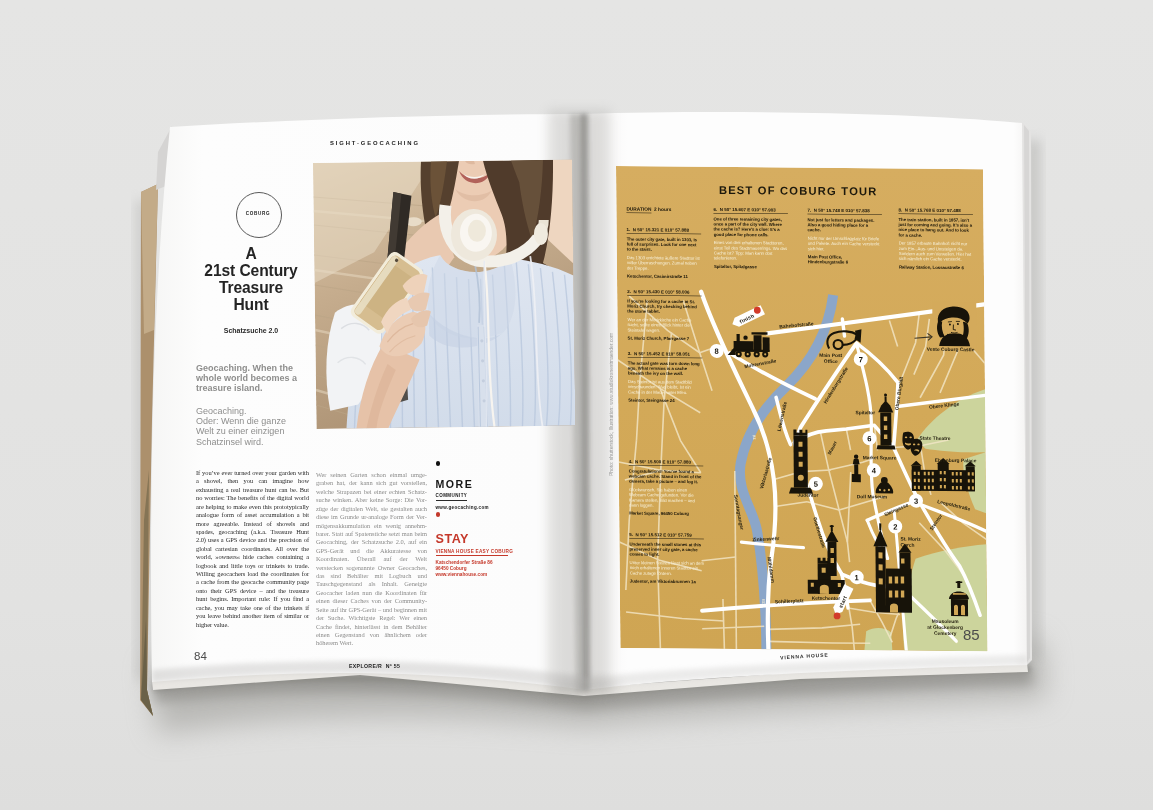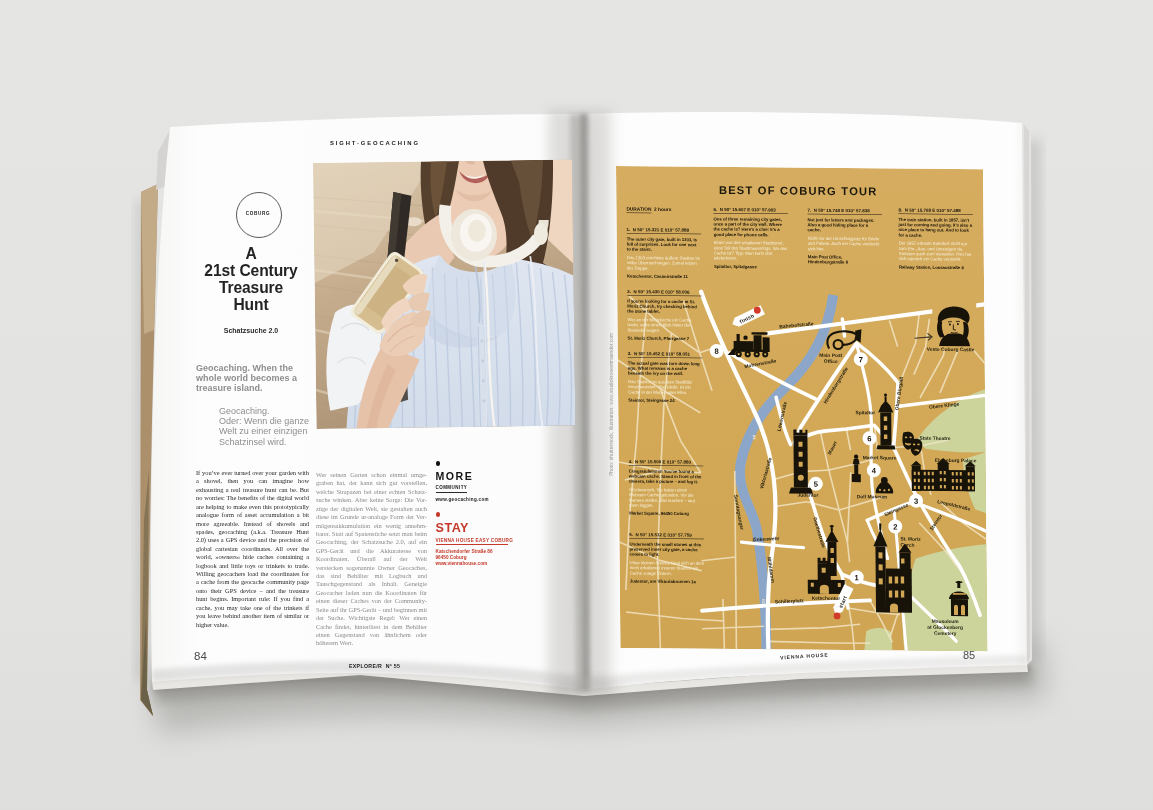--- a/index.html
+++ b/index.html
@@ -95,36 +95,36 @@
   <div class="abs" style="left:236px;top:192px;width:44px;height:44px;border:1px solid #5a5a5a;border-radius:50%;"></div>
 
   <div class="abs" style="left:236px;top:211px;width:44px;text-align:center;font-size:4.6px;font-weight:bold;letter-spacing:0.7px;color:#222;">COBURG</div>
 
   <div class="abs" style="left:156px;top:246px;width:190px;text-align:center;font-size:15.6px;line-height:16.9px;font-weight:bold;color:#242424;letter-spacing:-0.1px;">A<br>21st Century<br>Treasure<br>Hunt</div>
 
   <div class="abs" style="left:156px;top:327px;width:190px;text-align:center;font-size:7px;font-weight:bold;color:#2a2a2a;">Schatzsuche 2.0</div>
 
   <div class="abs" style="left:196px;top:363px;width:110px;font-size:9px;line-height:10.2px;color:#8e8e8d;font-weight:bold;">Geocaching. When the whole world becomes a treasure island.</div>
 
-  <div class="abs" style="left:196px;top:406px;width:104px;font-size:9px;line-height:10.2px;color:#8e8e8d;margin-left:23px;">Geocaching.<br>Oder: Wenn die ganze Welt zu einer einzigen Schatzinsel wird.</div>
+  <div class="abs" style="left:196px;top:406px;width:104px;font-size:9px;line-height:10.2px;color:#8e8e8d;">Geocaching.<br>Oder: Wenn die ganze Welt zu einer einzigen Schatzinsel wird.</div>
 
   <div class="abs serif" style="left:196px;top:469px;width:113px;font-size:6.45px;line-height:8.42px;letter-spacing:-0.06px;color:#2b2b2b;text-align:justify;">If you’ve ever turned over your garden with a shovel, then you can imagine how exhausting a real treasure hunt can be. But no worries: The benefits of the digital world are helping to make even this proto­typically analogue form of asset accumu­lation a bit more agreeable. Instead of shovels and spades, geocaching (a.k.a. Treasure Hunt 2.0) uses a GPS device and the precision of global cartesian coordi­nates. All over the world, »owners« hide caches containing a logbook and little toys or trinkets to trade. Willing geocach­ers load the coordinates for a cache from the geocache community page onto their GPS device – and the treasure hunt be­gins. Important rule: If you find a cache, you may take one of the trinkets if you leave behind another item of similar or higher value.</div>
 
   <div class="abs serif" style="left:316px;top:471px;width:111px;font-size:6.43px;line-height:8.42px;letter-spacing:-0.06px;color:#8c8c8b;text-align:justify;">Wer seinen Garten schon einmal umge­graben hat, der kann sich gut vorstellen, welche Strapazen bei einer echten Schatz­suche winken. Aber keine Sorge: Die Vor­züge der digitalen Welt, sie gestalten auch diese im Grunde ur-analoge Form der Ver­mögensakkumulation ein wenig annehm­barer. Statt auf Spatenstiche setzt man beim Geocaching, der Schatzsuche 2.0, auf ein GPS-Gerät und die Akkuratesse von Koordinaten. Überall auf der Welt verstecken sogenannte Owner Geocaches, das sind Behälter mit Logbuch und Tauschgegenstand als Inhalt. Geneigte Geocacher laden nun die Koordinaten für einen dieser Caches von der Community-Seite auf ihr GPS-Gerät – und beginnen mit der Suche. Wichtigste Regel: Wer einen Cache findet, hinterlässt in dem Behälter einen Gegenstand von ähnlichem oder höherem Wert.</div>
 
   <div class="abs" style="left:435.5px;top:461px;width:80px;">
     <div style="width:4.6px;height:4.6px;border-radius:50%;background:#111;"></div>
-    <div style="margin-top:4px;font-size:10.6px;font-weight:bold;letter-spacing:1.5px;color:#151515;">MORE</div>
+    <div style="margin-top:12px;font-size:10.6px;font-weight:bold;letter-spacing:1.5px;color:#151515;">MORE</div>
     <div style="margin-top:3.5px;font-size:4.5px;font-weight:bold;letter-spacing:0.45px;color:#151515;border-bottom:0.8px solid #2a2a2a;padding-bottom:2.2px;width:31px;">COMMUNITY</div>
     <div style="margin-top:3.8px;font-size:4.5px;font-weight:bold;letter-spacing:0.35px;color:#151515;">www.geocaching.com</div>
   </div>
 
   <div class="abs" style="left:435.5px;top:512px;width:90px;">
     <div style="width:4.6px;height:4.6px;border-radius:50%;background:#c3392c;"></div>
-    <div style="margin-top:4px;font-size:12.6px;font-weight:bold;letter-spacing:0.5px;color:#c5382a;">STAY</div>
+    <div style="margin-top:15px;font-size:12.6px;font-weight:bold;letter-spacing:0.5px;color:#c5382a;">STAY</div>
     <div style="margin-top:3px;font-size:4.7px;font-weight:bold;letter-spacing:0.25px;color:#c5382a;border-bottom:0.8px solid #c5382a;padding-bottom:1.8px;width:72px;white-space:nowrap;">VIENNA HOUSE EASY COBURG</div>
     <div style="margin-top:3.6px;font-size:4.7px;font-weight:bold;line-height:6.1px;color:#c5382a;">Katschendorfer Straße 86<br>96450 Coburg<br>www.viennahouse.com</div>
   </div>
 
   <div class="abs" style="left:194px;top:650px;font-size:11.5px;color:#4c4c4c;text-align:right;">84</div>
 
   <div class="abs" style="left:349px;top:663px;font-size:5.2px;font-weight:bold;letter-spacing:0.35px;color:#222;">EXPLORE/R&nbsp;&nbsp;Nº 55</div>
 </div>
 
 <div class="abs" style="left:313px;top:163px;width:259px;height:266px;transform:rotate(-0.75deg);transform-origin:0 0;">
@@ -777,17 +777,17 @@
   <div class="itm" style="left:281.5px;top:39px;">
     <div class="t">8.&nbsp; N 50° 15.768 E 010° 57.488</div>
     <div class="en">The train station, built in 1857, isn’t just for coming and going. It’s also a nice place to hang out. And to look for a cache.</div>
     <div class="de">Der 1857 erbaute Bahnhof: nicht nur zum Ein-, Aus- und Umsteigen da. Sondern auch zum Verweilen. Hier hat sich nämlich ein Cache versteckt.</div>
     <div class="lo">Railway Station, Lossaustraße 6</div>
   </div>
 </div>
 
 <div class="abs" style="left:780px;top:653px;font-size:5px;font-weight:bold;letter-spacing:0.9px;color:#2a2a2a;transform:rotate(-3.5deg);">VIENNA HOUSE</div>
 
-<div class="abs" style="left:963px;top:649px;font-size:11px;color:#4c4c4c;">85</div>
+<div class="abs" style="left:963px;top:626px;font-size:15px;color:#4c4c4c;">85</div>
 
 <div class="abs" style="left:608px;top:476px;font-size:5px;color:#9b9b9a;white-space:nowrap;transform:rotate(-90deg);transform-origin:0 0;">Photo: shutterstock, Illustration: www.studiokronestmaender.com</div>
 
 </div>
 
 </body></html>

